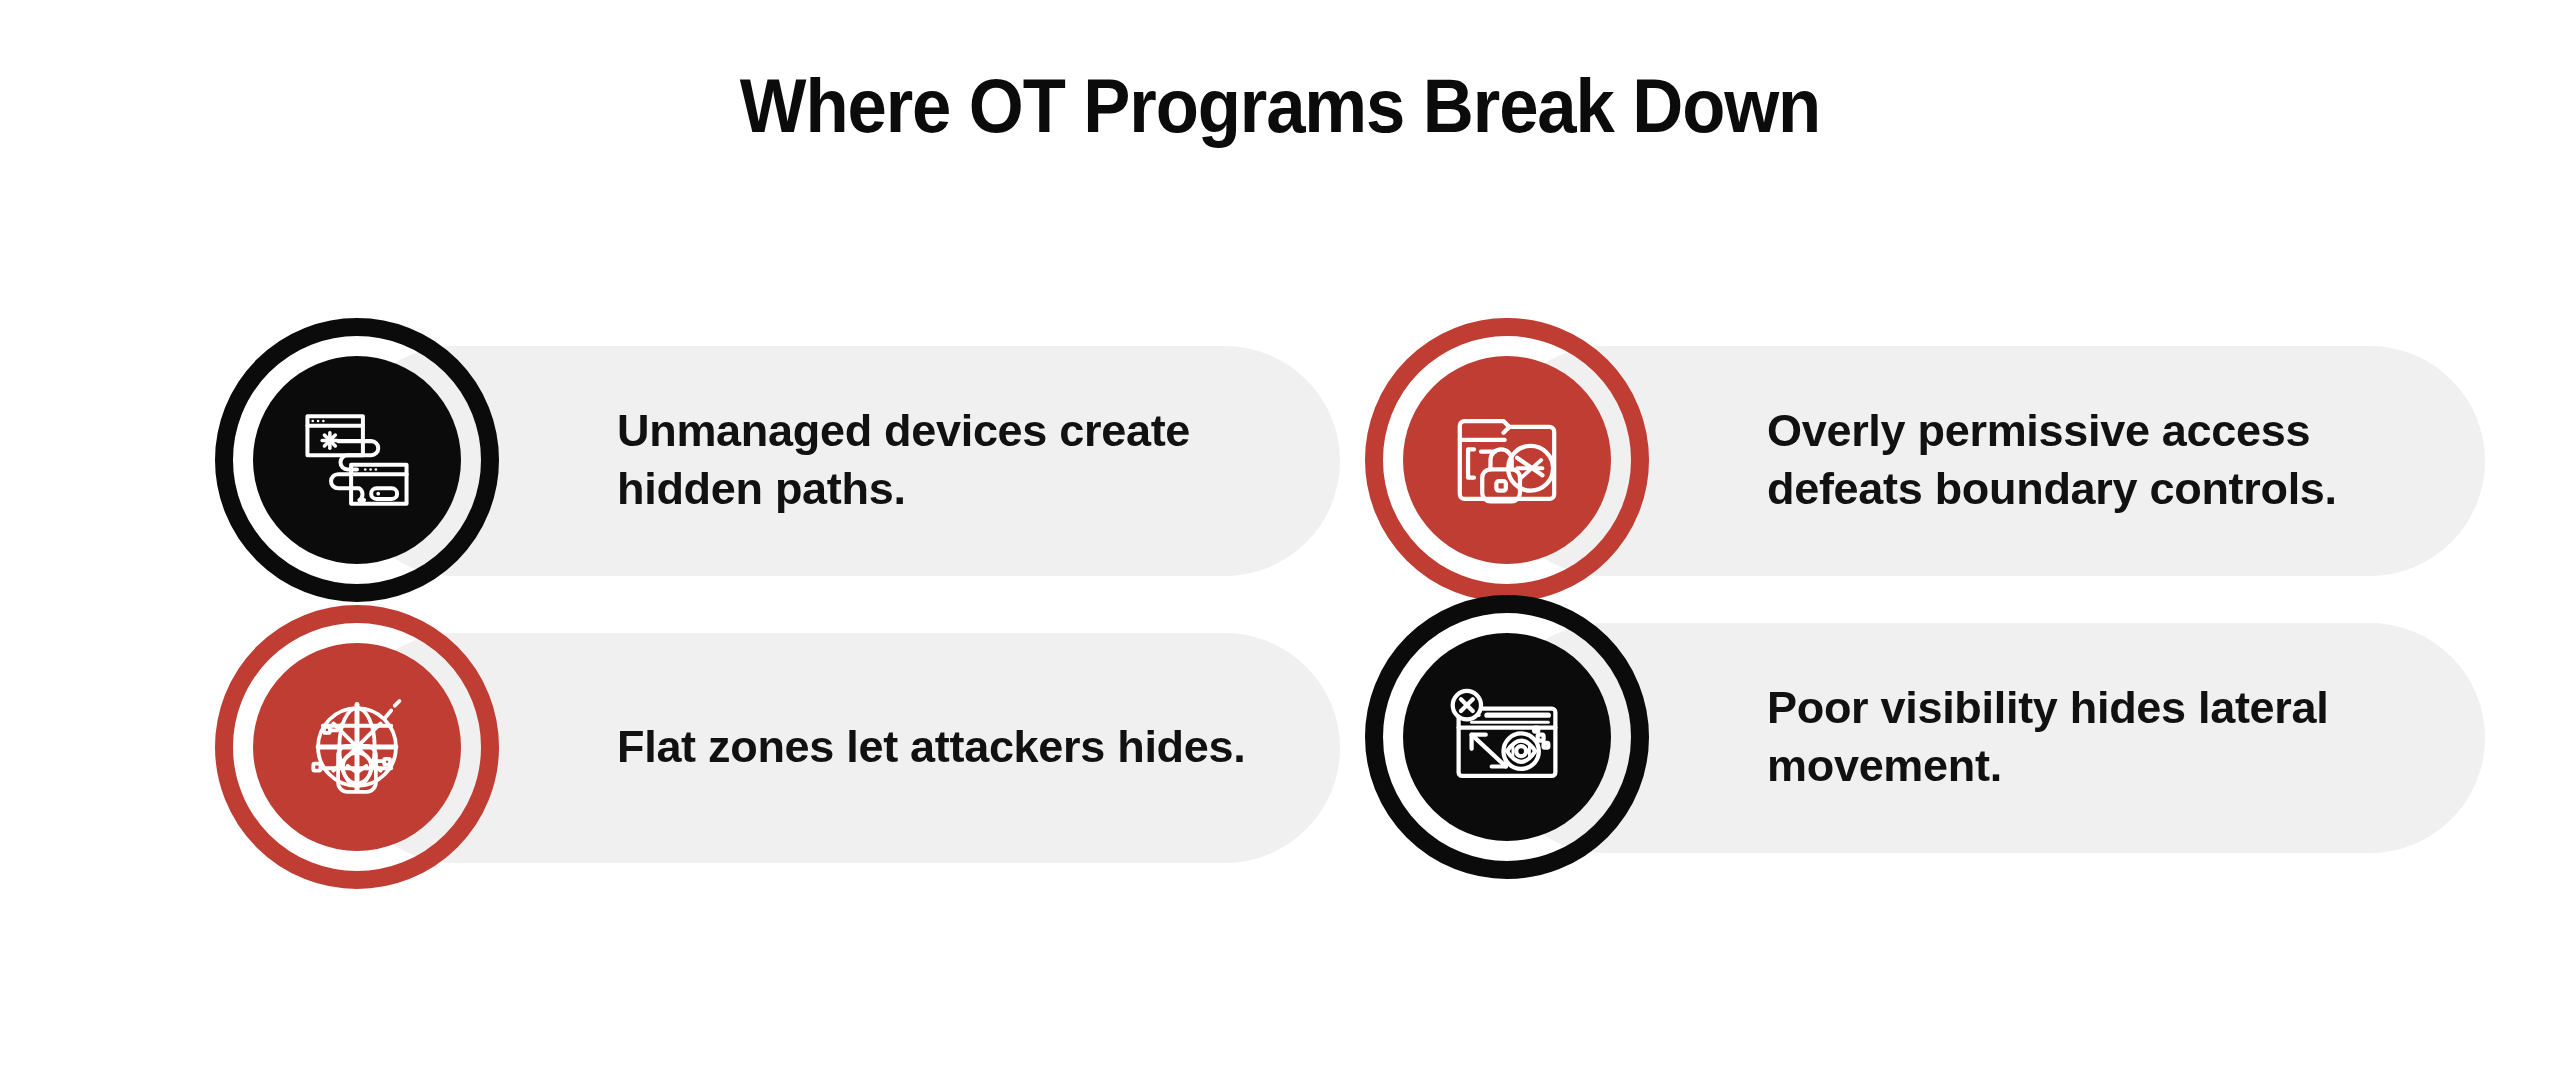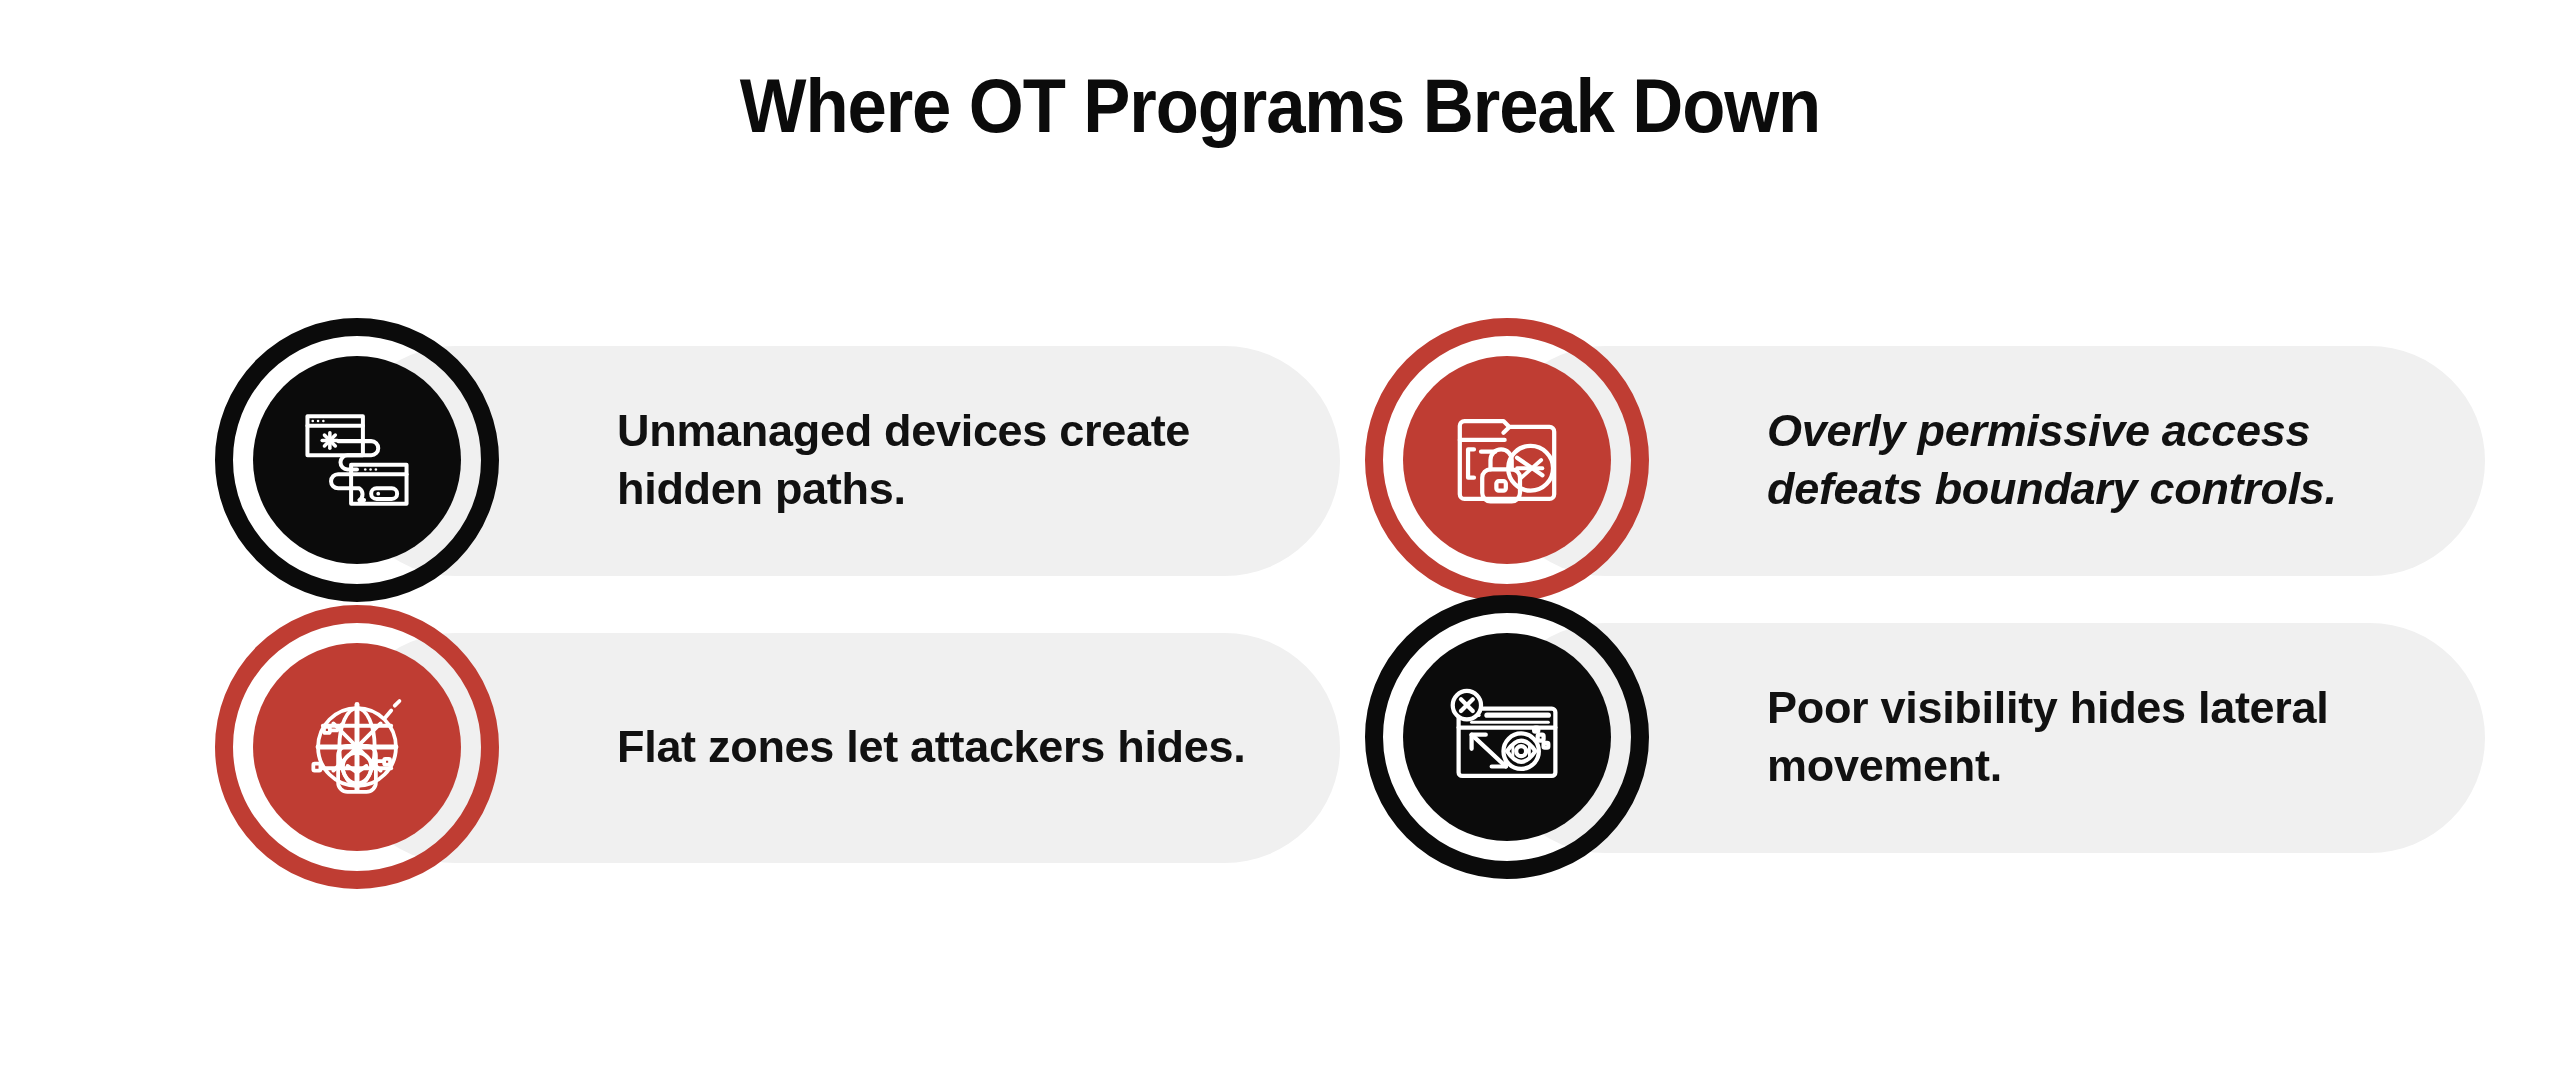--- a/index.html
+++ b/index.html
@@ -48,21 +48,21 @@
   }
 
   .card {
     position: absolute;
     display: flex;
     align-items: center;
   }
 
   
   .card.c0 { left: 215px;  top: 0px;   }
-  .card.c1 { left: 1365px; top: 0px; font-style: italic;   }
+  .card.c1 { left: 1365px; top: 0px;   }
   .card.c2 { left: 215px;  top: 287px; }
   .card.c3 { left: 1365px; top: 277px; }
 
   .card-pill {
     position: absolute;
     left: 125px;
     top: 28px;
     width: 1000px;
     height: 230px;
     background: #f0f0f0;

